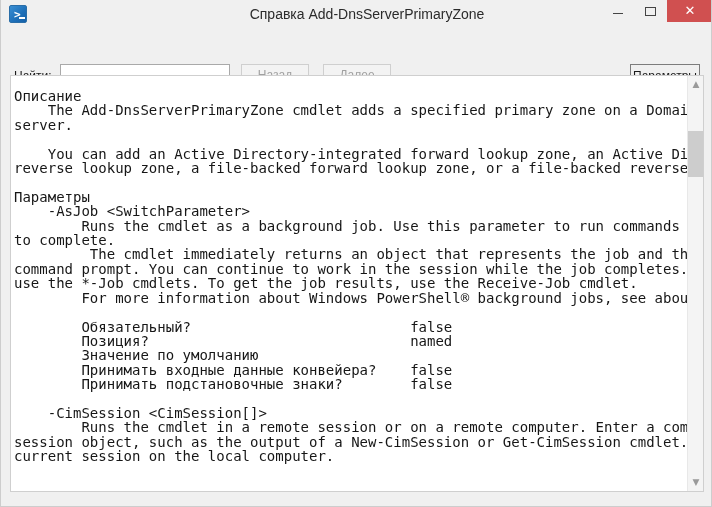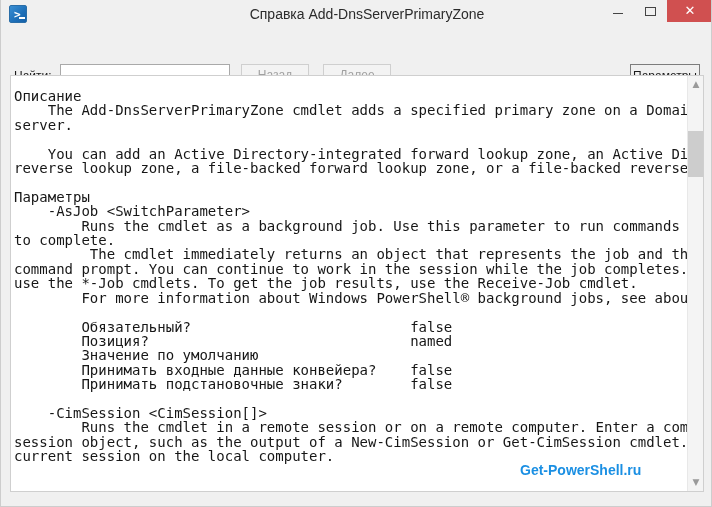--- a/index.html
+++ b/index.html
@@ -346,21 +346,20 @@
 current session on the local computer.</pre>
     </div>
 
     <div class="vscroll">
       <div class="arrow up">▲</div>
       <div class="thumb" style="height: 46px; top: 55px;"></div>
       <div class="arrow down">▼</div>
     </div>
   </div>
 
-  <div class="watermark">Get-PowerShell.ru</div>
 
   <div class="zoom-bar">
     <span class="zoom-pct">100%</span>
     <div class="slider-track"></div>
     <div class="slider-thumb" style="left: 98px;"></div>
   </div>
 
   <div class="bottom-strip"></div>
 </div>
 

